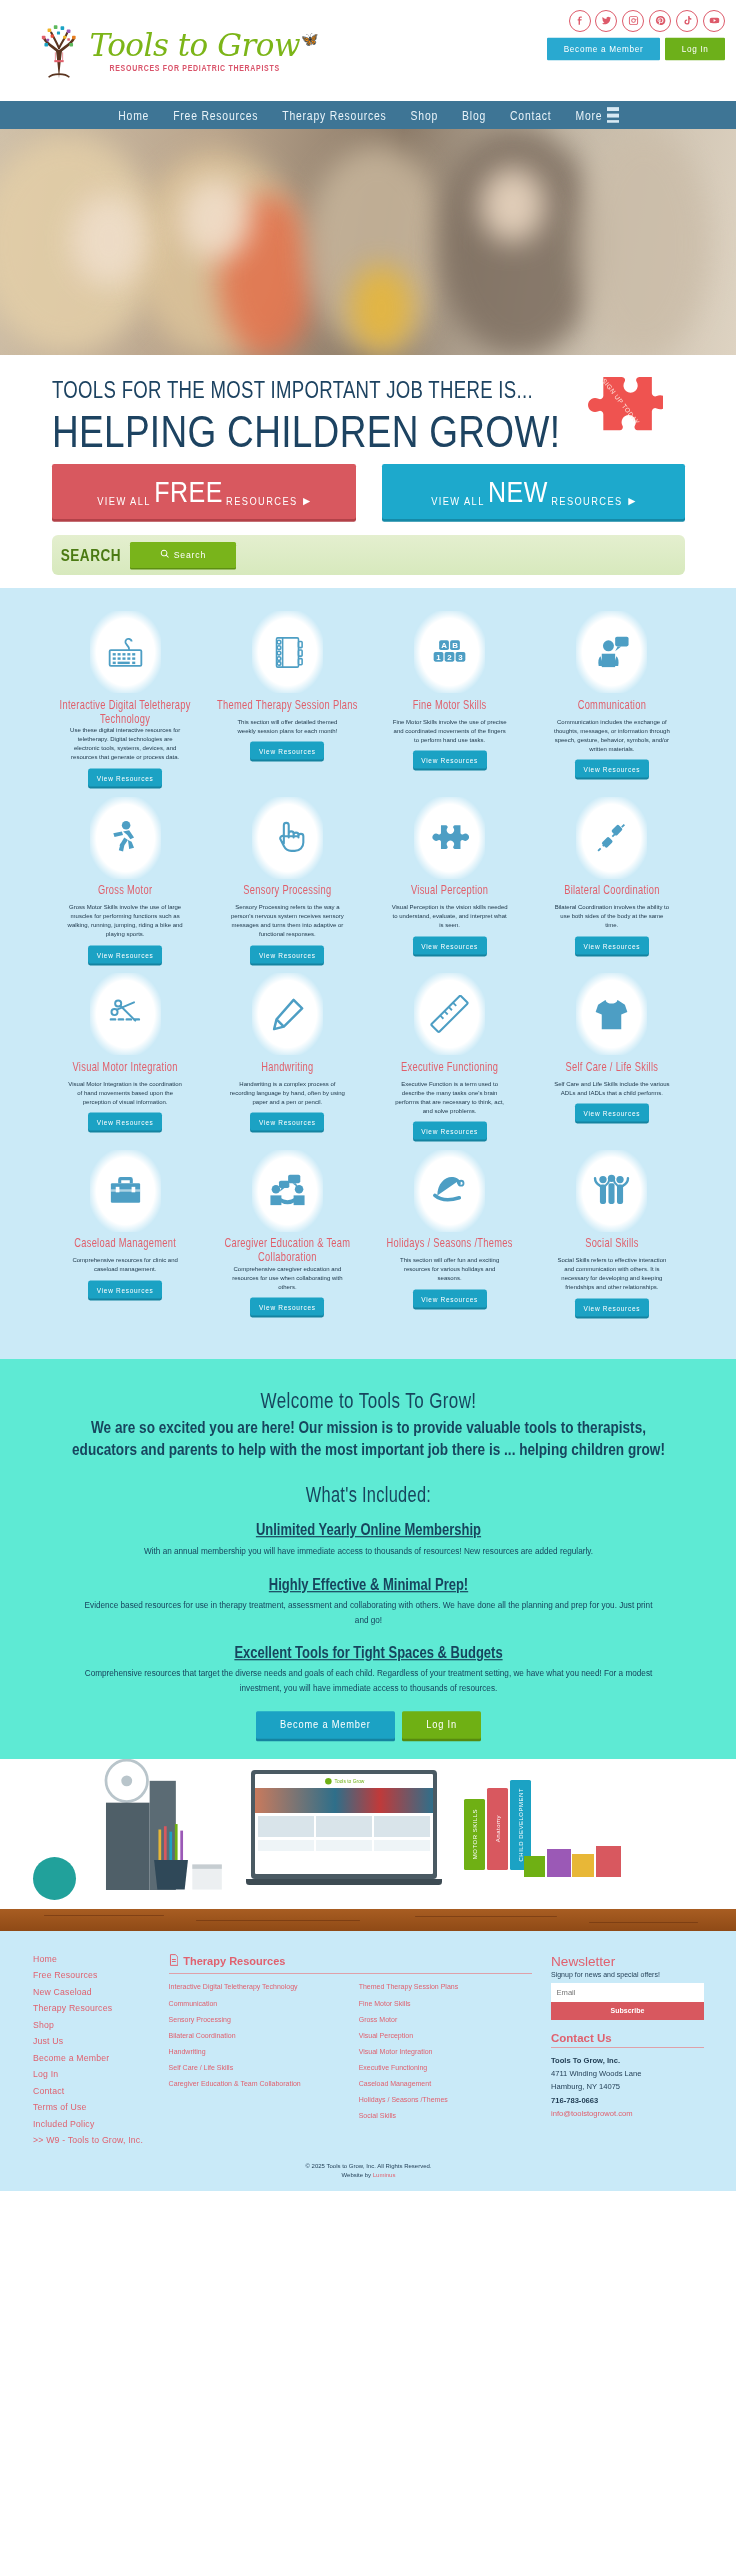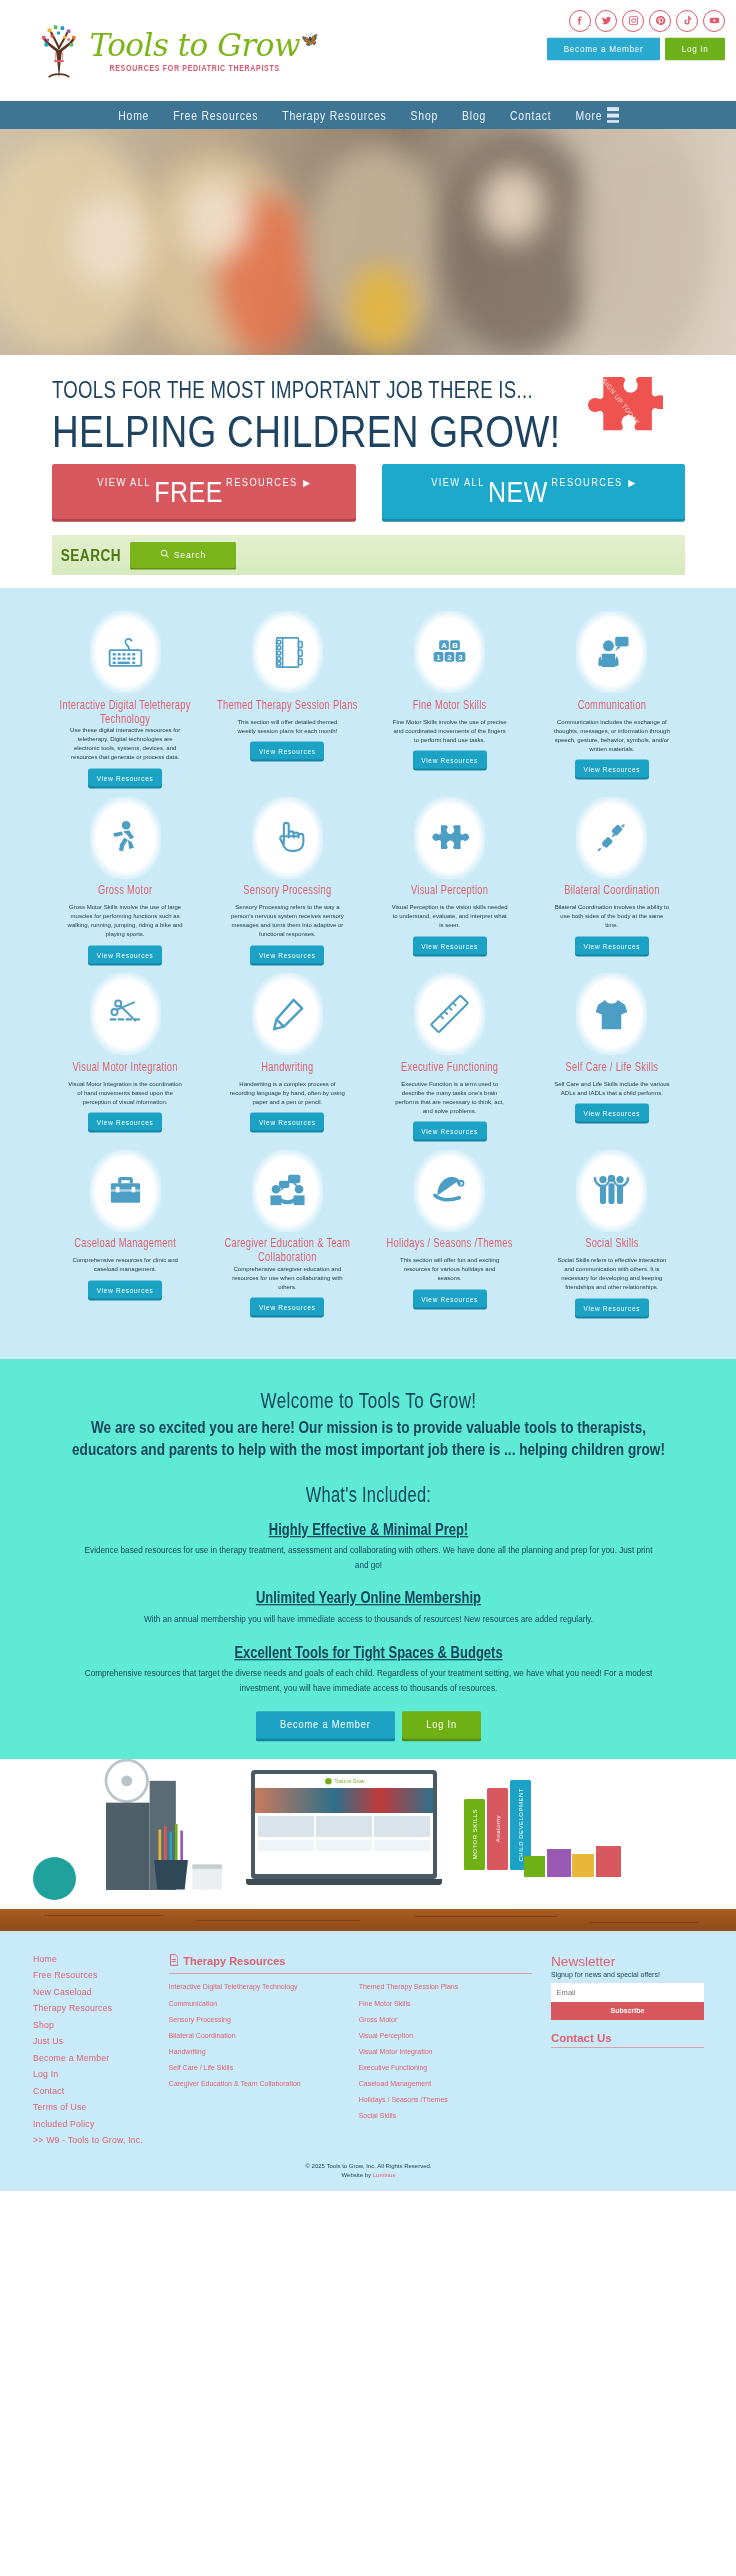--- a/index.html
+++ b/index.html
@@ -168,32 +168,32 @@
   .cta {
     flex: 1;
     height: 55px;
     border-radius: 2.2px;
     display: flex; align-items: center; justify-content: center;
     color: #fff; cursor: pointer;
     position: relative;
   }
   .cta-free { background: #d8585f; box-shadow: 0 2.7px 0 #b24148; }
   .cta-new { background: #1da9cc; box-shadow: 0 2.7px 0 #1589a7; }
-  .cta-text { display: flex; align-items: flex-start; gap: 3.3px; }
+  .cta-text { display: flex; align-items: flex-end; gap: 3.3px; }
   .cta-small { font-size: 9.3px; letter-spacing: 1.4px; transform: scaleY(1.25); }
   .cta-big { font-size: 25px; letter-spacing: 0.5px; transform: scaleY(1.2); }
   .cta-arrow { font-size: 9.3px; margin-left: 2.2px; }
 
   
   .search-wrap { background: #fff; padding: 16.4px 52px 13px 52px; }
   .search-bar {
     background: linear-gradient(to bottom, #e4efcf, #d7e9bd);
     padding: 7px 8.7px;
     display: flex; align-items: center; gap: 8.7px;
-    border-radius: 1px;
+    border-radius: 6px;
   }
   .search-label {
     font-size: 13.6px; color: #4b7a13; letter-spacing: 0.5px;
     transform: scaleY(1.2); font-weight: bold;
     font-family: "Liberation Sans", sans-serif;
   }
   .search-input {
     flex: 1; height: 24px; border: 0.5px solid #c2c2c2; border-radius: 1.6px;
     padding: 0 6.5px; font-size: 9.3px; color: #777;
     font-family: "Liberation Sans", sans-serif; background: #fff;
@@ -816,26 +816,26 @@
       </div>
     </div>
   </div>
 
   <div class="welcome">
     <div class="welcome-h1">Welcome to Tools To Grow!</div>
     <div class="welcome-sub">We are so excited you are here! Our mission is to provide valuable tools to therapists, educators and parents to help with the most important job there is ... helping children grow!</div>
     <div class="included-h">What's Included:</div>
 
     <div class="block">
+      <div class="block-h">Unlimited Yearly Online Membership</div>
+      <div class="block-p">With an annual membership you will have immediate access to thousands of resources! New resources are added regularly.</div>
+    </div>
+    <div class="block">
       <div class="block-h">Highly Effective &amp; Minimal Prep!</div>
       <div class="block-p">Evidence based resources for use in therapy treatment, assessment and collaborating with others. We have done all the planning and prep for you. Just print and go!</div>
-    </div>
-    <div class="block">
-      <div class="block-h">Unlimited Yearly Online Membership</div>
-      <div class="block-p">With an annual membership you will have immediate access to thousands of resources! New resources are added regularly.</div>
     </div>
     <div class="block">
       <div class="block-h">Excellent Tools for Tight Spaces &amp; Budgets</div>
       <div class="block-p">Comprehensive resources that target the diverse needs and goals of each child. Regardless of your treatment setting, we have what you need! For a modest investment, you will have immediate access to thousands of resources.</div>
     </div>
 
     <div class="welcome-btns">
       <button class="wbtn wbtn-blue">Become a Member</button>
       <button class="wbtn wbtn-green">Log In</button>
     </div>
@@ -966,20 +966,27 @@
     </div>
 
     <div class="f-col3">
       <div class="f-title">Newsletter</div>
       <div class="f-small">Signup for news and special offers!</div>
       <input class="f-email" type="text" placeholder="Email" style="">
       <button class="f-sub">Subscribe</button>
 
       <div class="f-contact-h">Contact Us</div>
       <div class="f-contact-rule"></div>
+      <div class="f-addr">
+        <div class="bold">Tools To Grow, Inc.</div>
+        <div>4711 Winding Woods Lane</div>
+        <div>Hamburg, NY 14075</div>
+        <div class="bold">716-783-0663</div>
+        <div class="mail">info@toolstogrowot.com</div>
+      </div>
     </div>
   </div>
 
   <div class="copyright">
     <div>© 2025 Tools to Grow, Inc. All Rights Reserved.</div>
     <div>
       <span>Website by </span><a href="#">Luminus</a>
     </div>
   </div>
 

